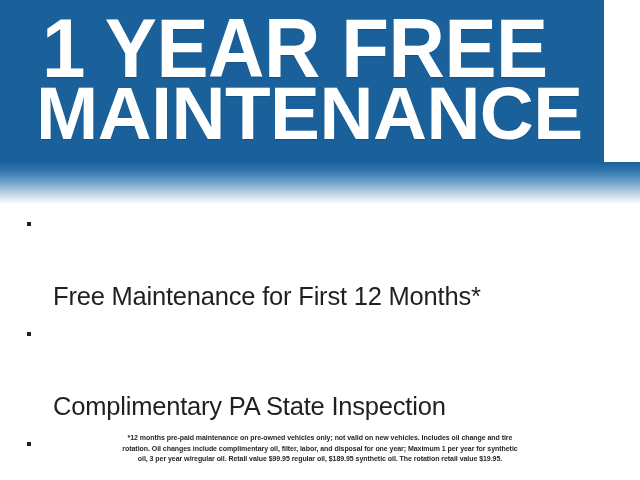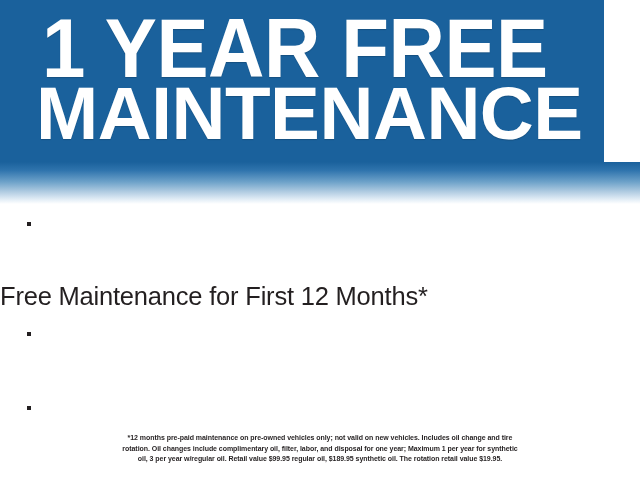--- a/index.html
+++ b/index.html
@@ -93,20 +93,21 @@
     left: 0;
     top: 206px;
     width: 640px;
     list-style: none;
     margin: 0;
     padding: 0;
   }
 
   .benefit-item {
     position: relative;
+    padding-left: 53px;
     margin: 0 0 2px 0;
     color: #231f20;
     font-family: "Liberation Sans", sans-serif;
     font-size: 25.5px;
     line-height: 36px;
     font-weight: normal;
     letter-spacing: -0.2px;
     white-space: pre-line;
   }
 
@@ -150,20 +151,21 @@
   </div>
   <div class="banner-fade"></div>
 
   <ul class="benefits">
     <li class="benefit-item">
       <span class="benefit-bullet"></span>
       <span>Free Maintenance for First 12 Months*</span>
     </li>
     <li class="benefit-item">
       <span class="benefit-bullet"></span>
+      <span>Complimentary PA State Inspection</span>
     </li>
     <li class="benefit-item">
       <span class="benefit-bullet"></span>
       
     </li>
 
   </ul>
 
   <div class="disclaimer">
     <p>*12 months pre-paid maintenance on pre-owned vehicles only; not valid on new vehicles. Includes oil change and tire</p>

